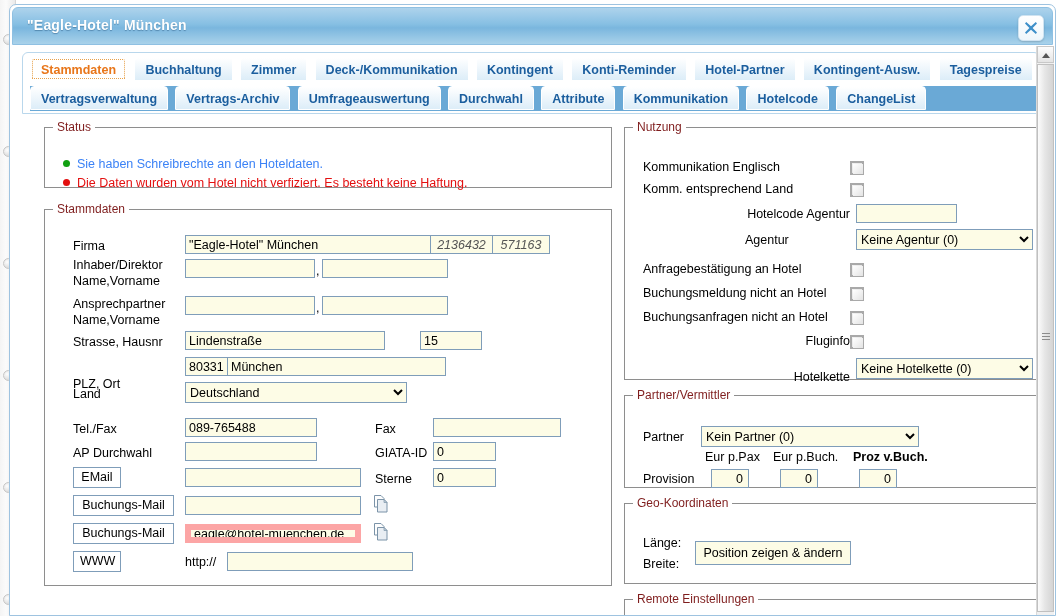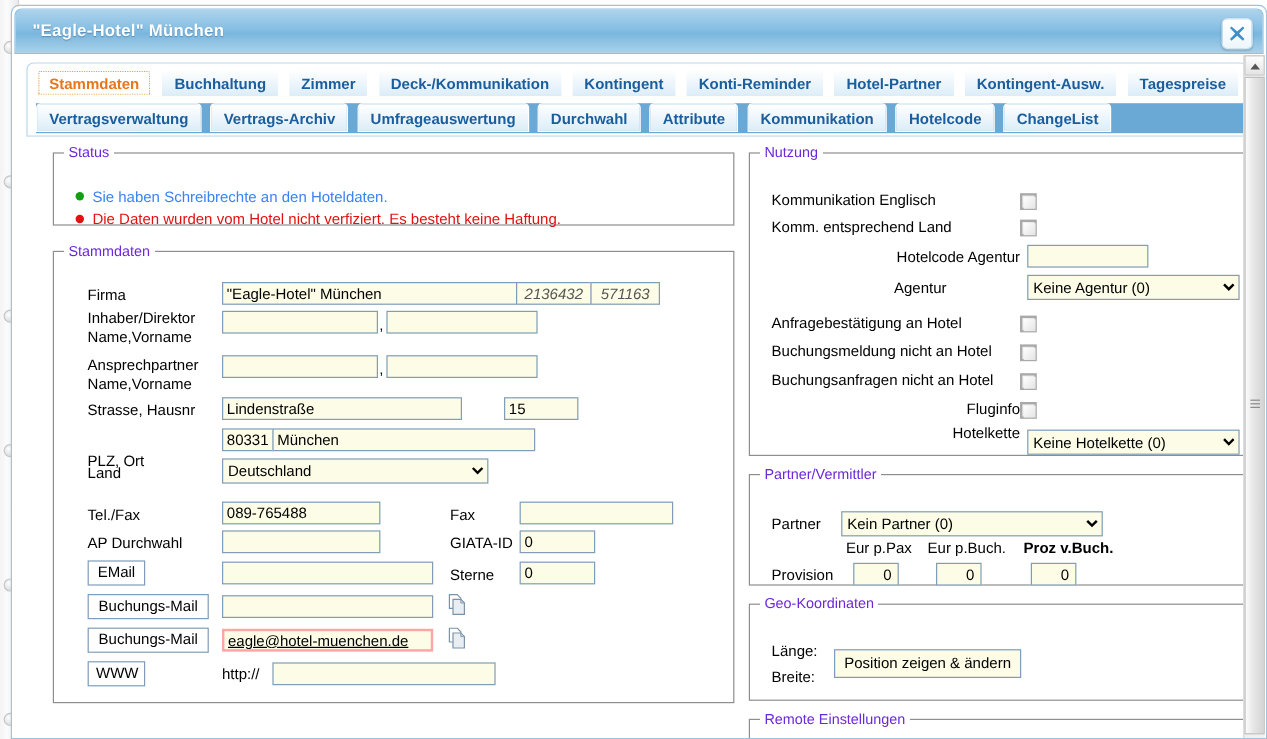--- a/index.html
+++ b/index.html
@@ -92,42 +92,42 @@
 
   fieldset.box {
     position: absolute;
     margin: 0; padding: 0;
     border: 1px solid #8e8e8e;
     background: #ffffff;
     box-sizing: border-box;
   }
   fieldset.box > legend {
     margin-left: 8px; padding: 0 4px;
-    font-size: 12px; color: #6d28d9;
+    font-size: 12px; color: #7f1d1d;
   }
 
   .lbl { position: absolute; font-size: 12.5px; color: #000; white-space: nowrap; }
 
   input.f, .fakefield {
     position: absolute;
     background: #fdfce6;
     border: 1px solid #7f9db9;
     box-sizing: border-box;
     font-family: "Liberation Sans", sans-serif;
     font-size: 12.5px;
     color: #000;
     padding: 0 3px;
     height: 19px;
     line-height: 17px;
   }
   input.f.num { text-align: right; padding-right: 5px; }
   input.f.idfld {
     background: #fdfce6; color: #555; font-style: italic; text-align: center;
   }
-  input.f.greenborder { border: 2px solid #fca5a5; text-decoration: underline; }
+  input.f.greenborder { border: 6px solid #fca5a5; }
 
   select.sel {
     position: absolute;
     background: #fdfce6;
     border: 1px solid #7f9db9;
     box-sizing: border-box;
     font-family: "Liberation Sans", sans-serif;
     font-size: 12.5px;
     height: 21px;
     color: #000;
@@ -367,21 +367,21 @@
         <div class="lbl" style="left:18px; top:176px;">Buchungsanfragen nicht an Hotel</div>
         <div class="cb" style="left:225px; top:177px;">
             <i></i>
           </div>
 
         <div class="lbl" style="left:120px; top:200px; width:105px; text-align:right;">Fluginfo</div>
         <div class="cb" style="left:225px; top:201px;">
             <i></i>
           </div>
 
-        <div class="lbl" style="left:110px; top:220px; width:115px; text-align:right;">Hotelkette</div>
+        <div class="lbl" style="left:110px; top:236px; width:115px; text-align:right;">Hotelkette</div>
         <select class="sel" style="left:231px; top:224px; width:177px;">
           <option>Keine Hotelkette (0)</option>
         </select>
       </fieldset>
 
       <fieldset class="box" style="left:602px; top:274px; width:415px; height:100px;">
         <legend>Partner/Vermittler</legend>
 
         <div class="lbl" style="left:18px; top:28px;">Partner</div>
         <select class="sel" style="left:76px; top:24px; width:218px;">

